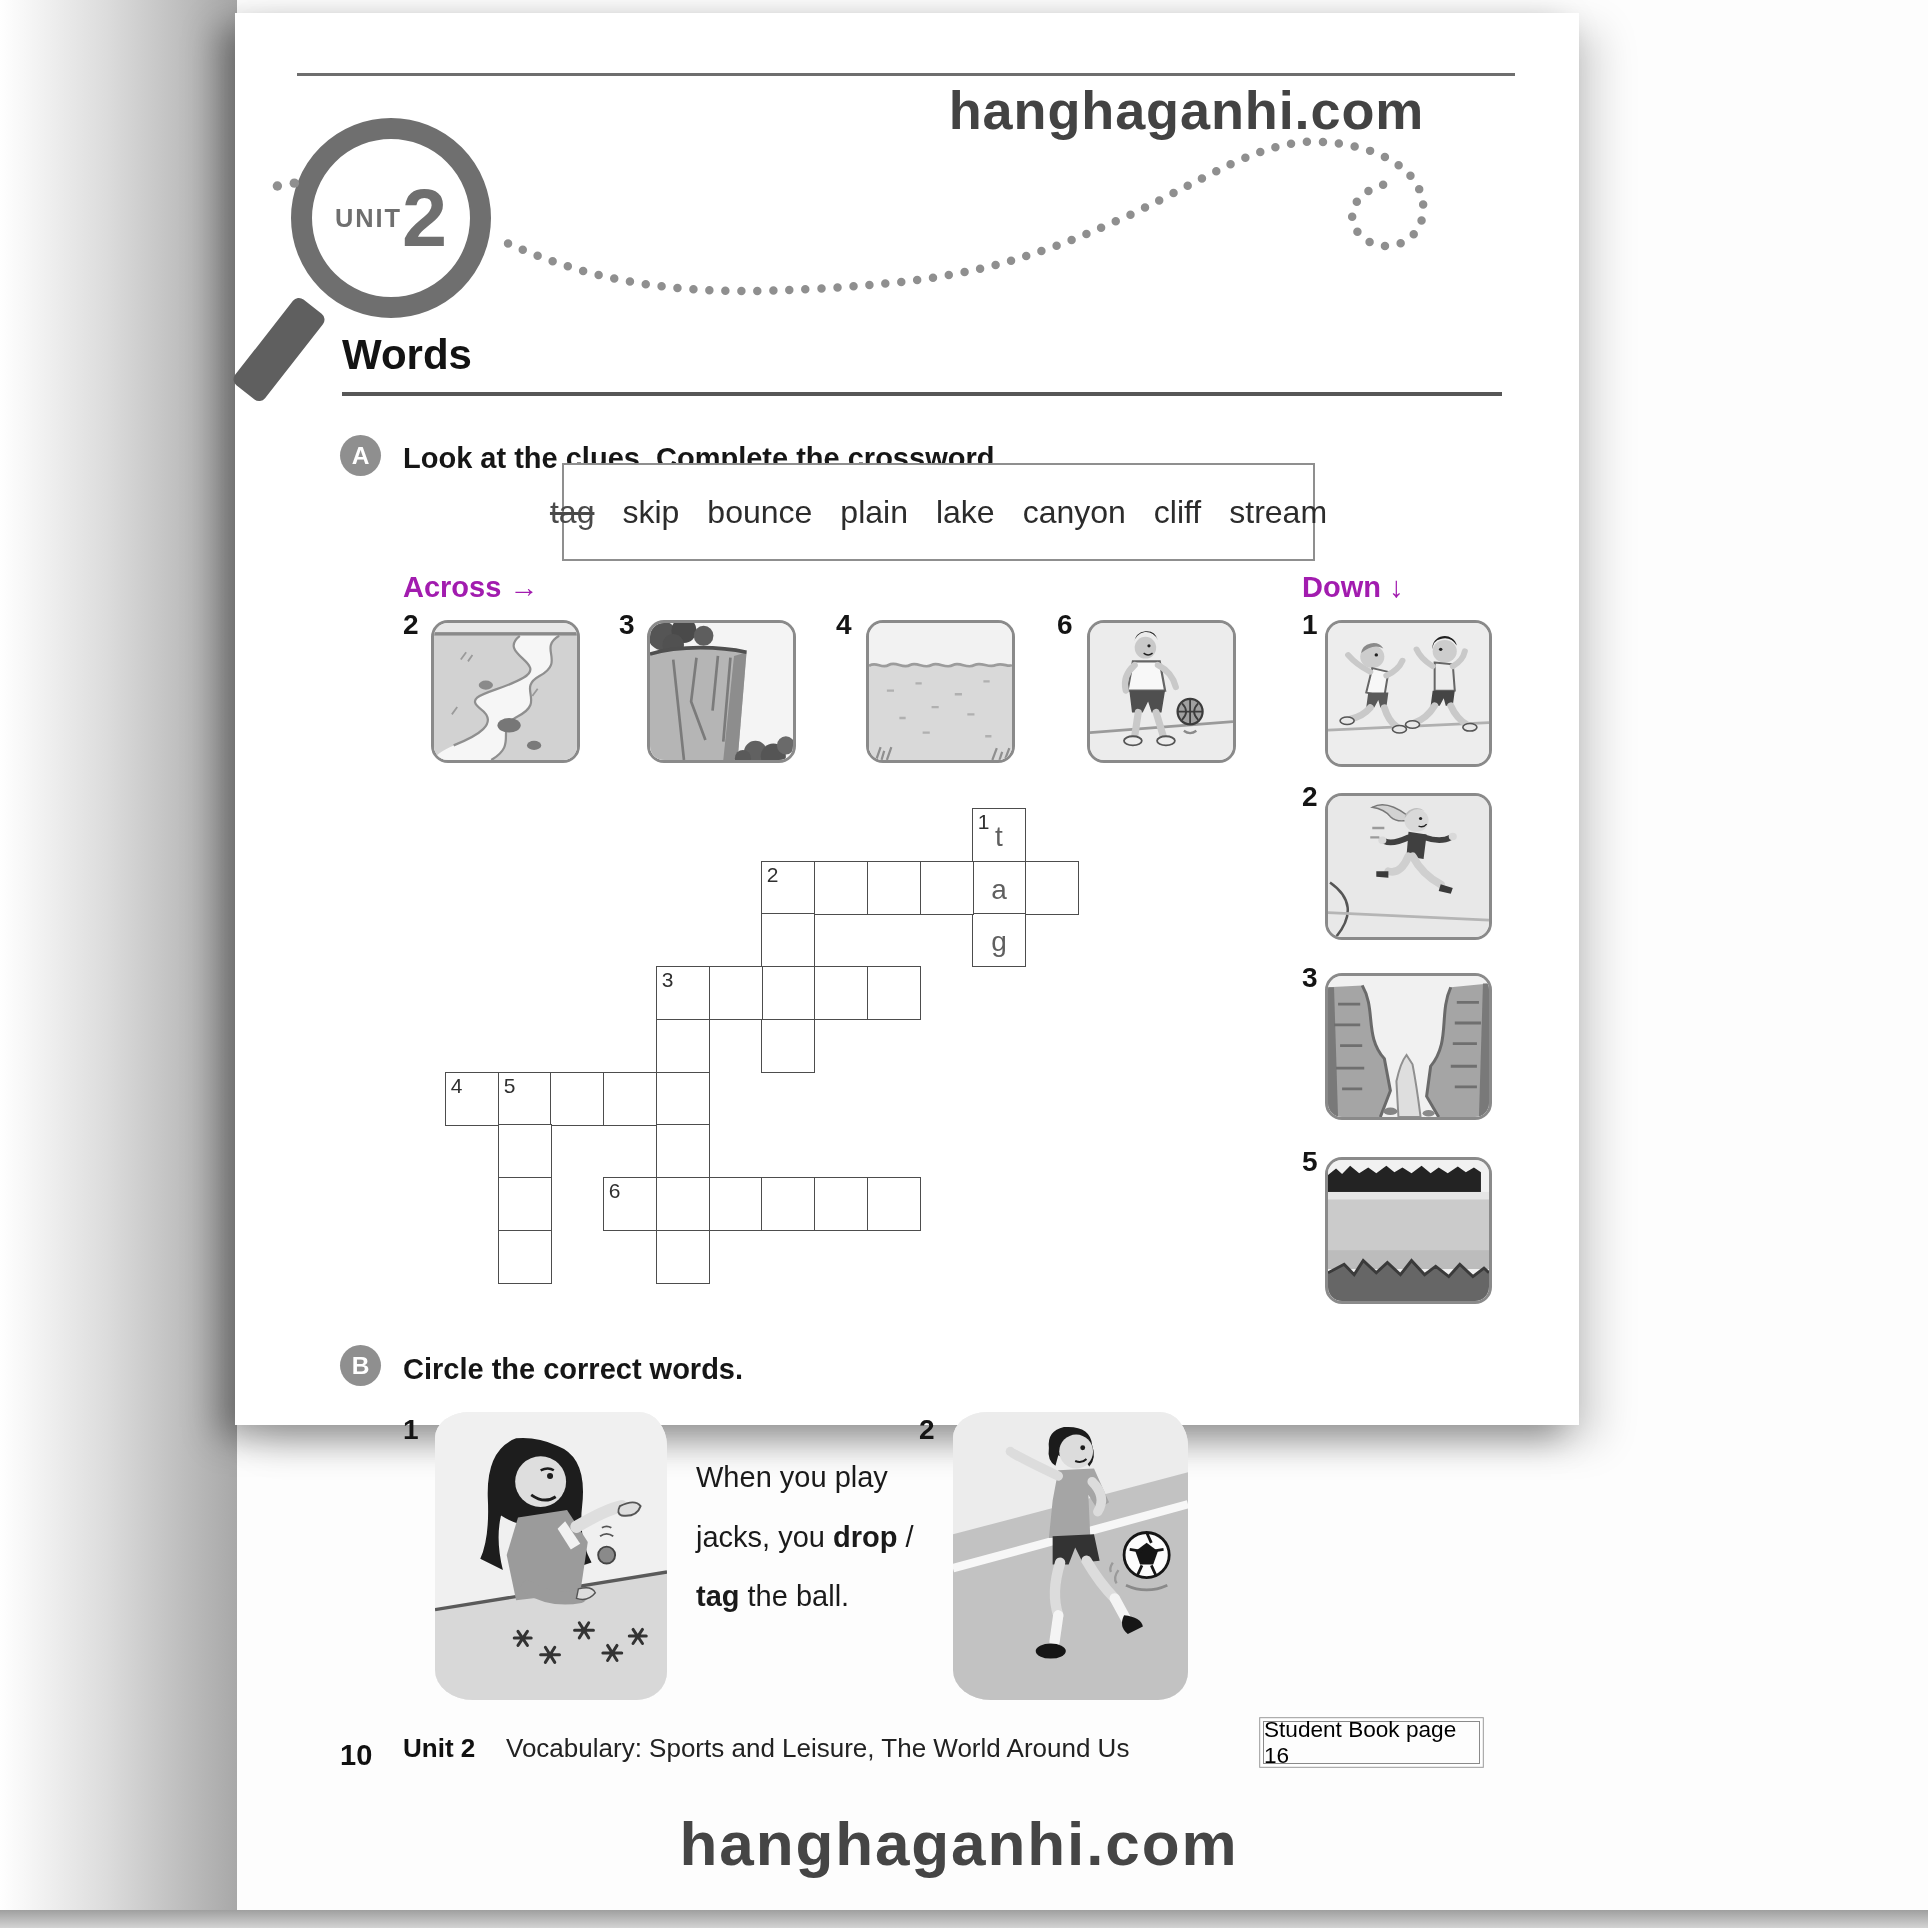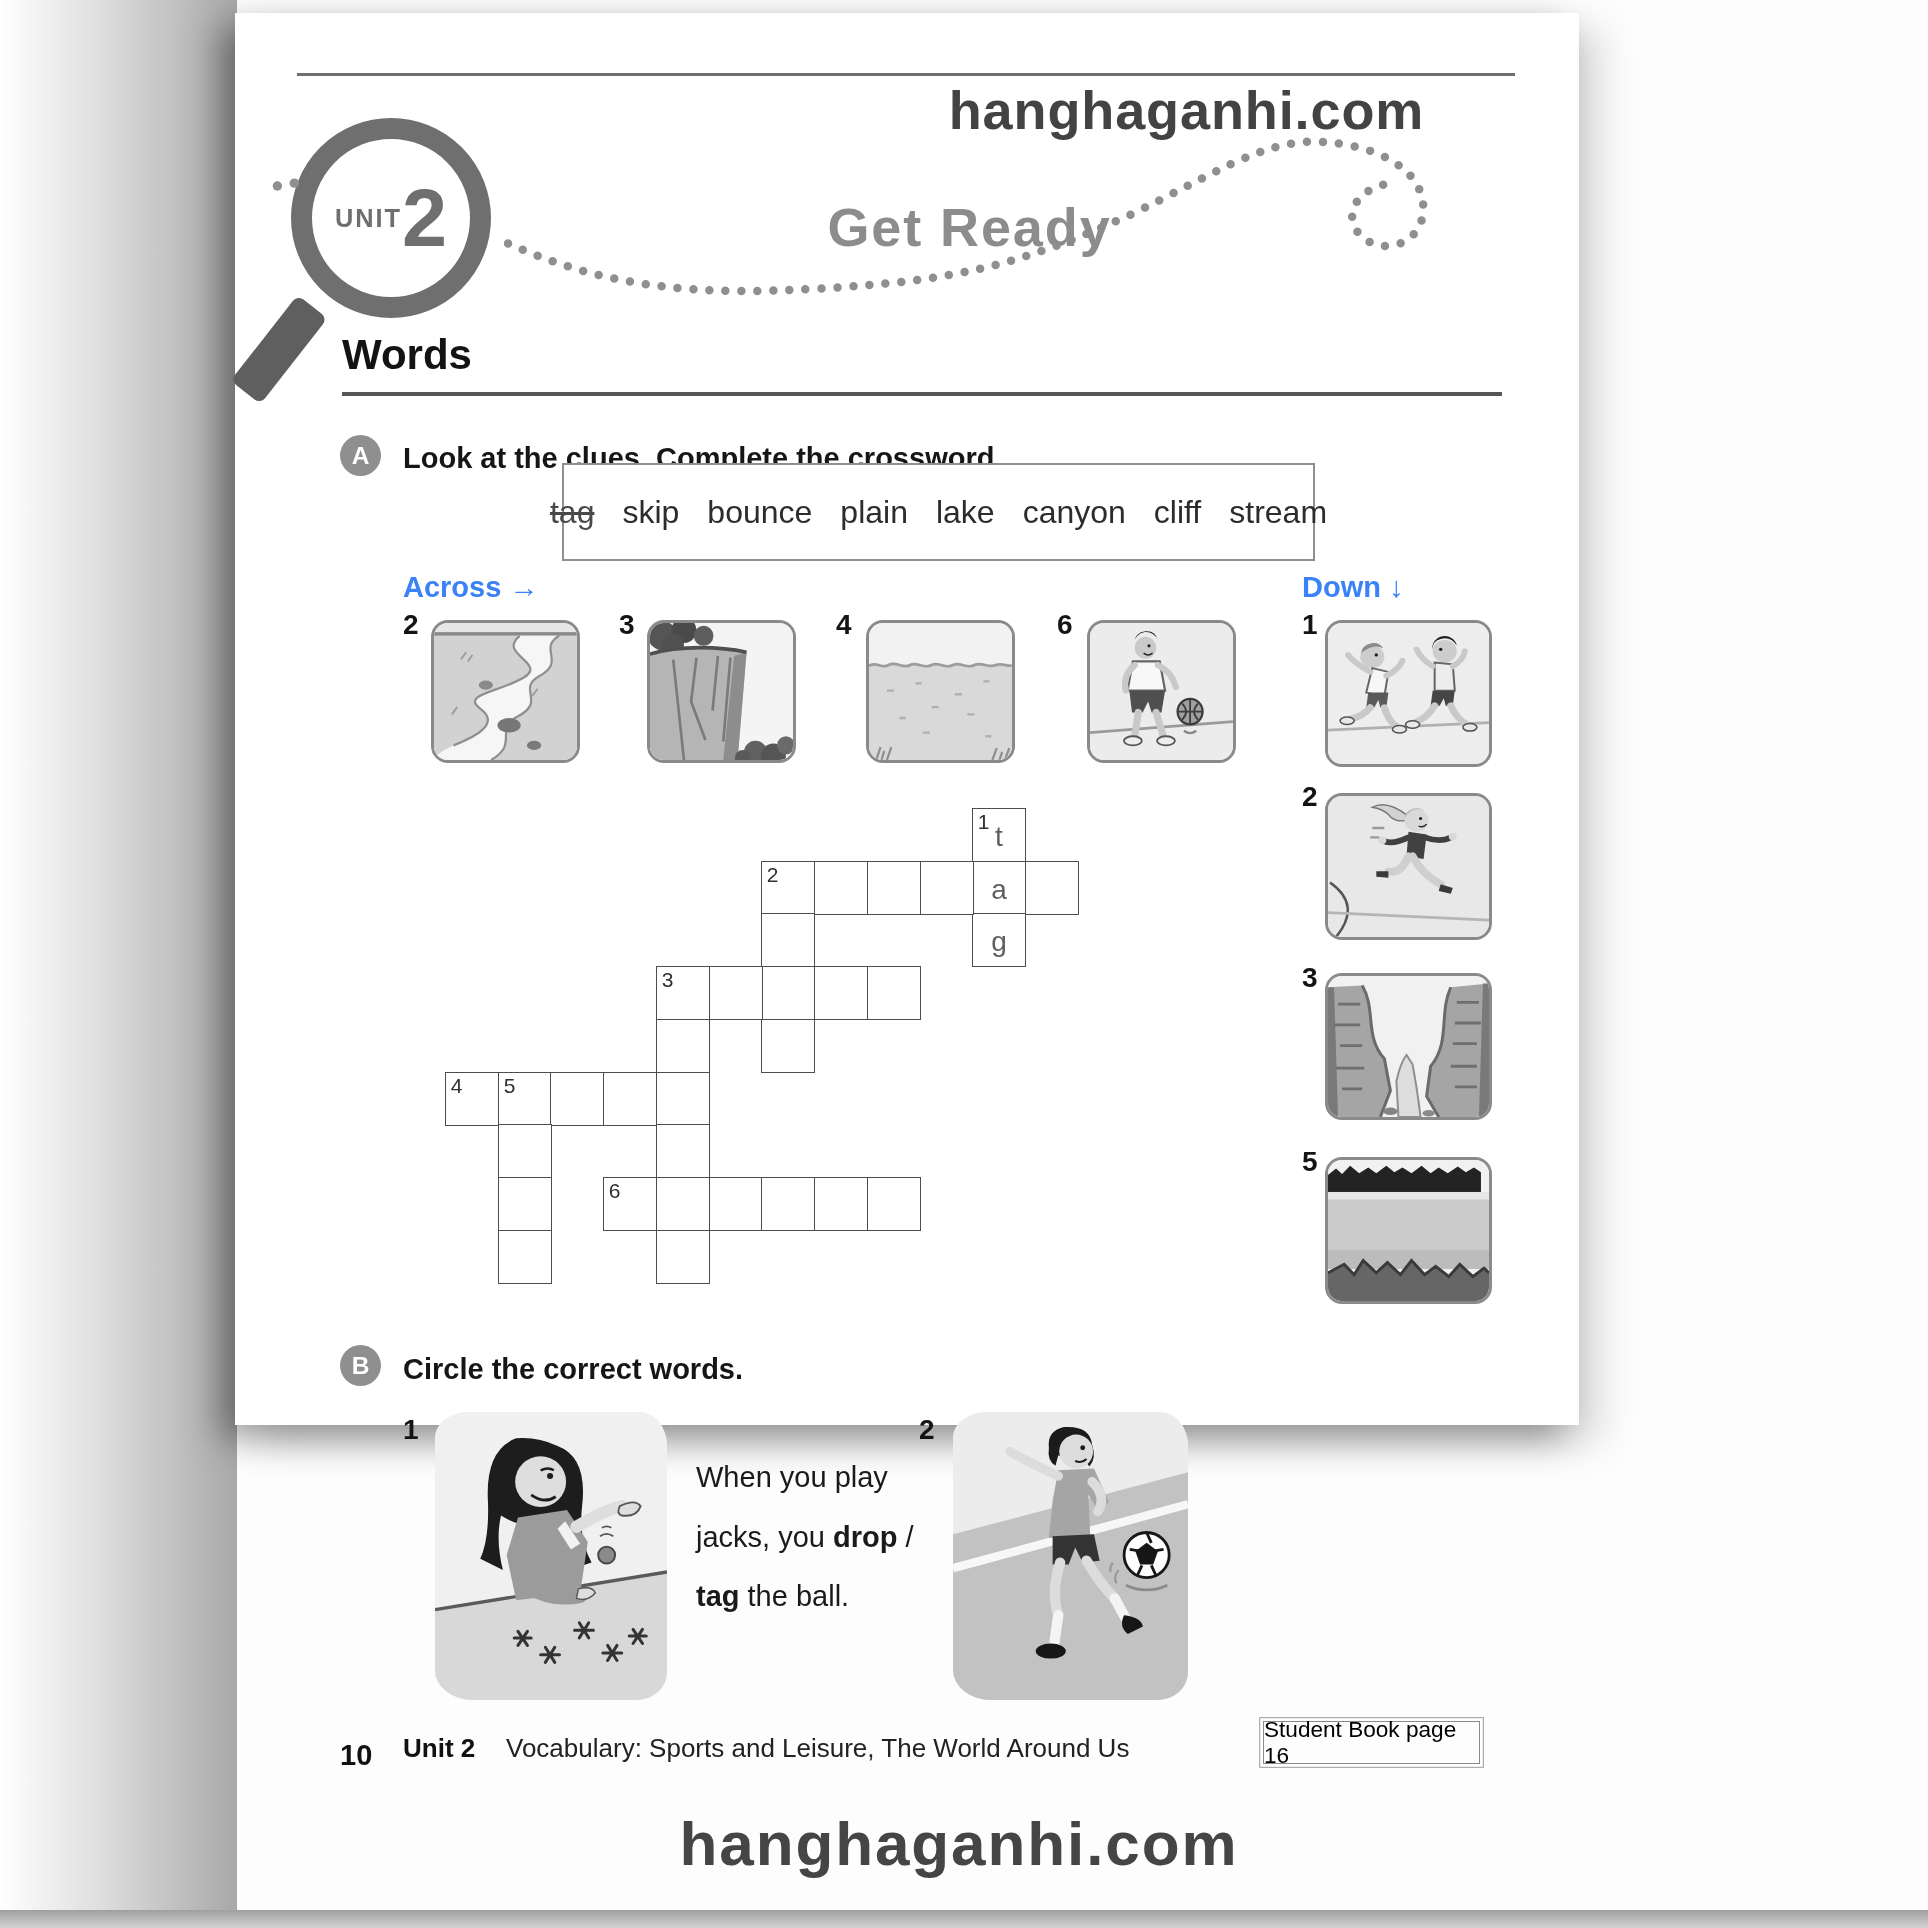--- a/index.html
+++ b/index.html
@@ -33,21 +33,21 @@
   .words-rule { left:107px; top:379px; width:1160px; height:3.8px; background:#575757; }
 
   .label-circle { width:41px; height:41px; border-radius:50%; background:#8f8f8f; color:#fff;
     display:flex; align-items:center; justify-content:center; font-size:24.5px; font-weight:bold; }
   .instr { font-size:29px; font-weight:bold; color:#161616; }
 
   .word-bank { left:327px; top:450px; width:753px; height:98px; border:2.8px solid #8f8f8f; background:#fff;
     display:flex; align-items:center; justify-content:center; gap:28px; font-size:32px; color:#2c2c2c; }
   .wb-word.struck { text-decoration:line-through; text-decoration-thickness:2.8px; color:#4a4a4a; }
 
-  .dir-label { font-size:29px; font-weight:bold; color:#3b82f6; }
+  .dir-label { font-size:29px; font-weight:bold; color:#a21caf; }
   .clue-num { font-size:28px; font-weight:bold; color:#141414; }
   .clue-card { border:3.8px solid #8a8a8a; border-radius:17px; background:#f0f0f0; overflow:hidden; }
   .clue-card svg { display:block; width:100%; height:100%; }
 
   #crossword { left:210px; top:795px; width:640px; height:480px; }
   .cw-cell { position:absolute; width:54px; height:54px; border:1.9px solid #4d4d4d; background:#fff; }
   .cw-num { position:absolute; top:0.9px; left:4.7px; font-size:21px; color:#303030; }
   .cw-letter { position:absolute; left:0; top:0; width:100%; height:100%; display:flex; align-items:center;
     justify-content:center; font-size:28px; color:#5f5f5f; padding-top:3.8px; }
 
@@ -81,21 +81,20 @@
       <div class="badge-unit">UNIT</div>
       <div class="badge-num">2</div>
     </div>
 
     <svg class="abs trail" width="1337" height="231" viewBox="0 0 1420 245">
       <circle cx="45" cy="89" r="5" fill="#8f8f8f"></circle>
       <circle cx="63" cy="86" r="5" fill="#8f8f8f"></circle>
       <path d="M290 150 C 400 200, 500 205, 620 198 C 760 190, 830 175, 950 120 C 1030 82, 1090 40, 1150 42 C 1210 44, 1260 70, 1262 110 C 1264 150, 1220 165, 1196 142 C 1175 122, 1190 90, 1230 86" fill="none" stroke="#8f8f8f" stroke-width="9" stroke-linecap="round" stroke-dasharray="0 17"></path>
     </svg>
 
-    <div class="abs get-ready">Get Ready</div>
 
     <div class="abs words-heading">Words</div>
     <div class="abs words-rule"></div>
 
     <div class="abs label-circle" style="left:105px; top:422px;">A</div>
     <div class="abs instr" style="left:168px; top:429px;">Look at the clues. Complete the crossword.</div>
 
     <div class="abs word-bank" id="word-bank">
         <span class="wb-word struck">tag</span>
         <span class="wb-word">skip</span>

